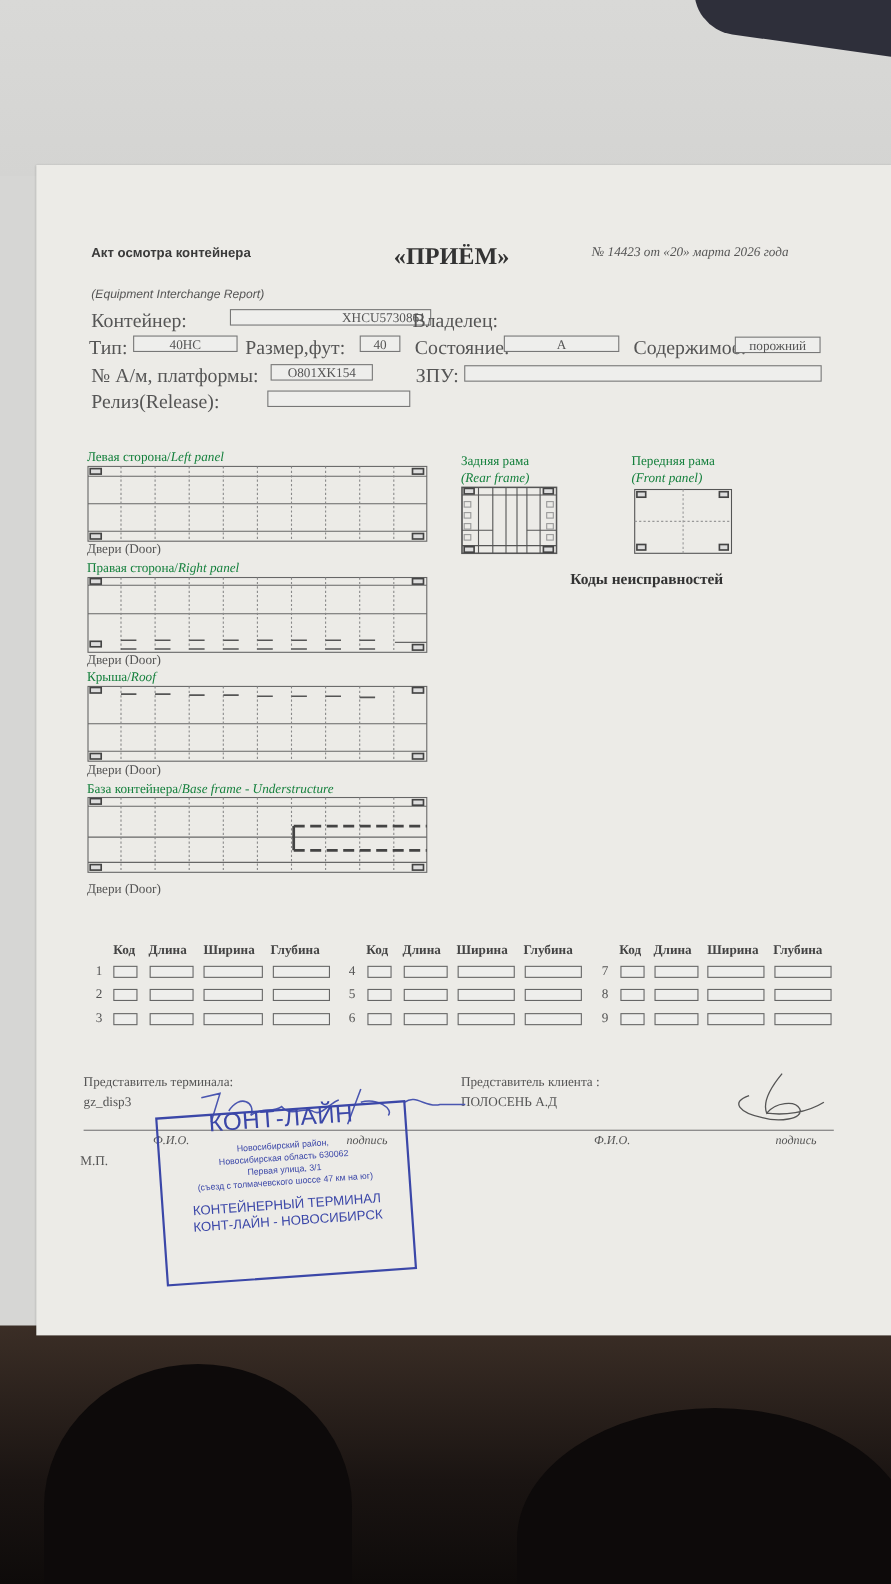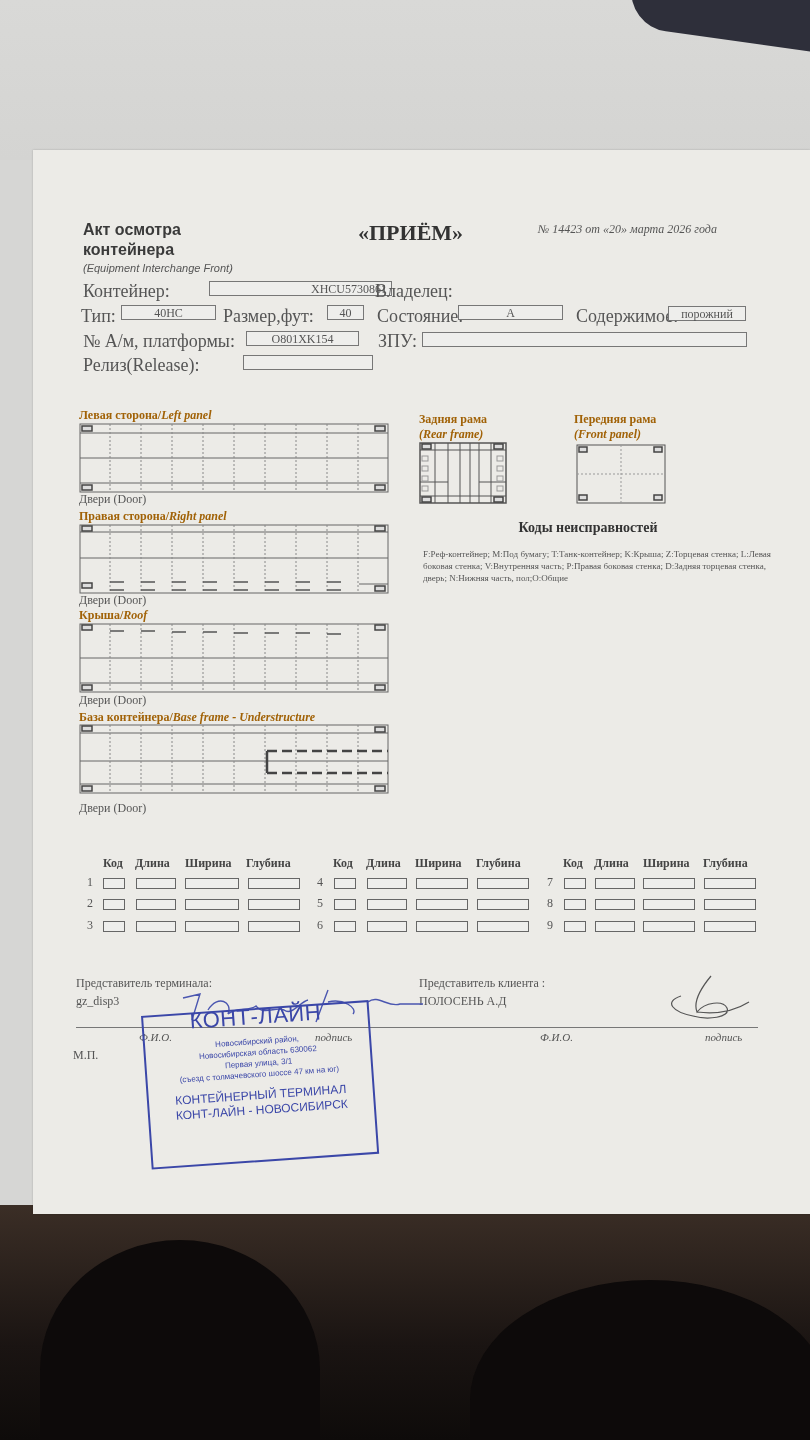--- a/index.html
+++ b/index.html
@@ -24,34 +24,34 @@
     .blob1 { position: absolute; left: 40px; top: 1240px; width: 280px; height: 260px; background: #0d0a0a; border-radius: 50% 50% 0 0; }
     .blob2 { position: absolute; left: 470px; top: 1280px; width: 360px; height: 240px; background: #0d0a0a; border-radius: 50% 50% 0 0; }
     .paper {
       position: absolute; left: 33px; top: 150px; width: 777px; height: 1064px;
       background: #ecebe7;
       box-shadow: 0 0 2px rgba(0,0,0,0.2);
     }
     .abs { position: absolute; }
     .t-center { text-align: center; }
     .terminal-title { left: 0; top: 40px; width: 777px; font-size: 16px; font-weight: bold; color: #333; }
-    .act-title { left: 50px; top: 70px; font-family: "Liberation Sans", sans-serif; font-size: 16px; font-weight: bold; color: #3a3a3a; line-height: 20px; width: 180px; }
+    .act-title { left: 50px; top: 70px; font-family: "Liberation Sans", sans-serif; font-size: 12px; font-weight: bold; color: #3a3a3a; line-height: 20px; width: 180px; }
     .act-sub { left: 50px; top: 112px; font-family: "Liberation Sans", sans-serif; font-size: 11px; font-style: italic; color: #555; }
     .priem { left: 325px; top: 70px; font-size: 22px; font-weight: bold; color: #333; }
     .docnum { left: 505px; top: 72px; font-size: 12px; font-style: italic; color: #555; }
     .lbl { font-size: 18px; color: #555; }
     .field {
       position: absolute; border: 1px solid #777; background: #eeeeec;
       font-size: 12px; color: #555; height: 15px; line-height: 15px;
       box-sizing: border-box; padding: 0 4px;
     }
     .field.r { text-align: right; }
     .field.c { text-align: center; }
     .sch-title { left: 0; top: 240px; width: 777px; padding-left: 30px; box-sizing: border-box; font-family: "Liberation Sans", sans-serif; font-size: 16px; font-weight: bold; color: #333; }
-    .panel-title { font-size: 12px; font-weight: bold; color: #a16207; }
+    .panel-title { font-size: 12px; font-weight: normal; color: #15803d; }
     .panel-title i { font-style: italic; }
     .door { font-size: 12px; color: #555; }
     .diagram { position: absolute; }
     .codes-title { left: 390px; top: 370px; width: 330px; font-size: 14px; font-weight: bold; color: #333; }
     .codes-text { left: 390px; top: 398px; width: 350px; font-size: 9px; line-height: 12px; color: #555; }
     .addinfo-title { left: 390px; top: 466px; width: 330px; font-size: 14px; font-weight: bold; color: #333; }
     .dmg-head { font-size: 12px; color: #444; font-weight: bold; }
     .dmg-num { font-size: 12px; color: #555; }
     .dmg-box { position: absolute; border: 1px solid #666; height: 11px; box-sizing: border-box; background: #eeeeec; }
     .confirm { left: 43px; top: 793px; font-size: 12px; color: #444; }
@@ -74,39 +74,39 @@
 
 <div class="bg-top"></div>
 <div class="bg-dark-corner"></div>
 <div class="bg-bottom"></div>
 <div class="blob1"></div>
 <div class="blob2"></div>
 
 <div class="paper">
 
   <div class="abs act-title">Акт осмотра контейнера</div>
-  <div class="abs act-sub">(Equipment Interchange Front)</div>
+  <div class="abs act-sub">(Equipment Interchange Report)</div>
   <div class="abs priem">«ПРИЁМ»</div>
   <div class="abs docnum">№ 14423 от «20» марта 2026 года</div>
 
   <div class="abs lbl" style="left:50px;top:131px;">Контейнер:</div>
   <div class="field r" style="left:152px;top:131px;width:183px;margin-left:24px;">XHCU5730861</div>
   <div class="abs lbl" style="left:342px;top:131px;">Владелец:</div>
 
   <div class="abs lbl" style="left:48px;top:156px;">Тип:</div>
   <div class="field c" style="left:88px;top:155px;width:95px;">40HC</div>
   <div class="abs lbl" style="left:190px;top:156px;">Размер,фут:</div>
   <div class="field c" style="left:294px;top:155px;width:37px;">40</div>
   <div class="abs lbl" style="left:344px;top:156px;">Состояние:</div>
   <div class="field c" style="left:425px;top:155px;width:105px;">A</div>
   <div class="abs lbl" style="left:543px;top:156px;">Содержимое:</div>
   <div class="field c" style="left:635px;top:156px;width:78px;">порожний</div>
 
   <div class="abs lbl" style="left:50px;top:181px;">№ А/м, платформы:</div>
-  <div class="field c" style="left:213px;top:181px;width:113px;">O801XK154</div>
+  <div class="field c" style="left:213px;top:181px;width:93px;">O801XK154</div>
   <div class="abs lbl" style="left:345px;top:181px;">ЗПУ:</div>
   <div class="field" style="left:389px;top:182px;width:325px;"></div>
 
   <div class="abs lbl" style="left:50px;top:205px;">Релиз(Release):</div>
   <div class="field" style="left:210px;top:205px;width:130px;"></div>
 
 
   <div class="abs panel-title" style="left:46px;top:258px;">
     <span>Левая сторона/</span><i>Left panel</i>
   </div>
@@ -285,21 +285,20 @@
     </g>
     <line x1="188" y1="27" x2="188" y2="49" stroke="#444" stroke-width="2.5"></line>
     <rect x="3" y="2" width="10" height="5" fill="#ddd" stroke="#444" stroke-width="1.5"></rect>
     <rect x="296" y="3" width="10" height="5" fill="#ddd" stroke="#444" stroke-width="1.5"></rect>
     <rect x="3" y="62" width="10" height="5" fill="#ddd" stroke="#444" stroke-width="1.5"></rect>
     <rect x="296" y="62" width="10" height="5" fill="#ddd" stroke="#444" stroke-width="1.5"></rect>
   </svg>
   <div class="abs door" style="left:46px;top:651px;">Двери (Door)</div>
 
   <div class="abs codes-title t-center">Коды неисправностей</div>
-  <div class="abs codes-text">F:Реф-контейнер; M:Под бумагу; T:Танк-контейнер; K:Крыша; Z:Торцевая стенка; L:Левая боковая стенка; V:Внутренняя часть; P:Правая боковая стенка; D:Задняя торцевая стенка, дверь; N:Нижняя часть, пол;O:Общие</div>
 
   <div>
 
     <div class="abs dmg-head" style="left:70px;top:706px;">Код</div>
     <div class="abs dmg-head" style="left:102px;top:706px;">Длина</div>
     <div class="abs dmg-head" style="left:152px;top:706px;">Ширина</div>
     <div class="abs dmg-head" style="left:213px;top:706px;">Глубина</div>
 
     <div class="abs dmg-head" style="left:300px;top:706px;">Код</div>
     <div class="abs dmg-head" style="left:333px;top:706px;">Длина</div>

